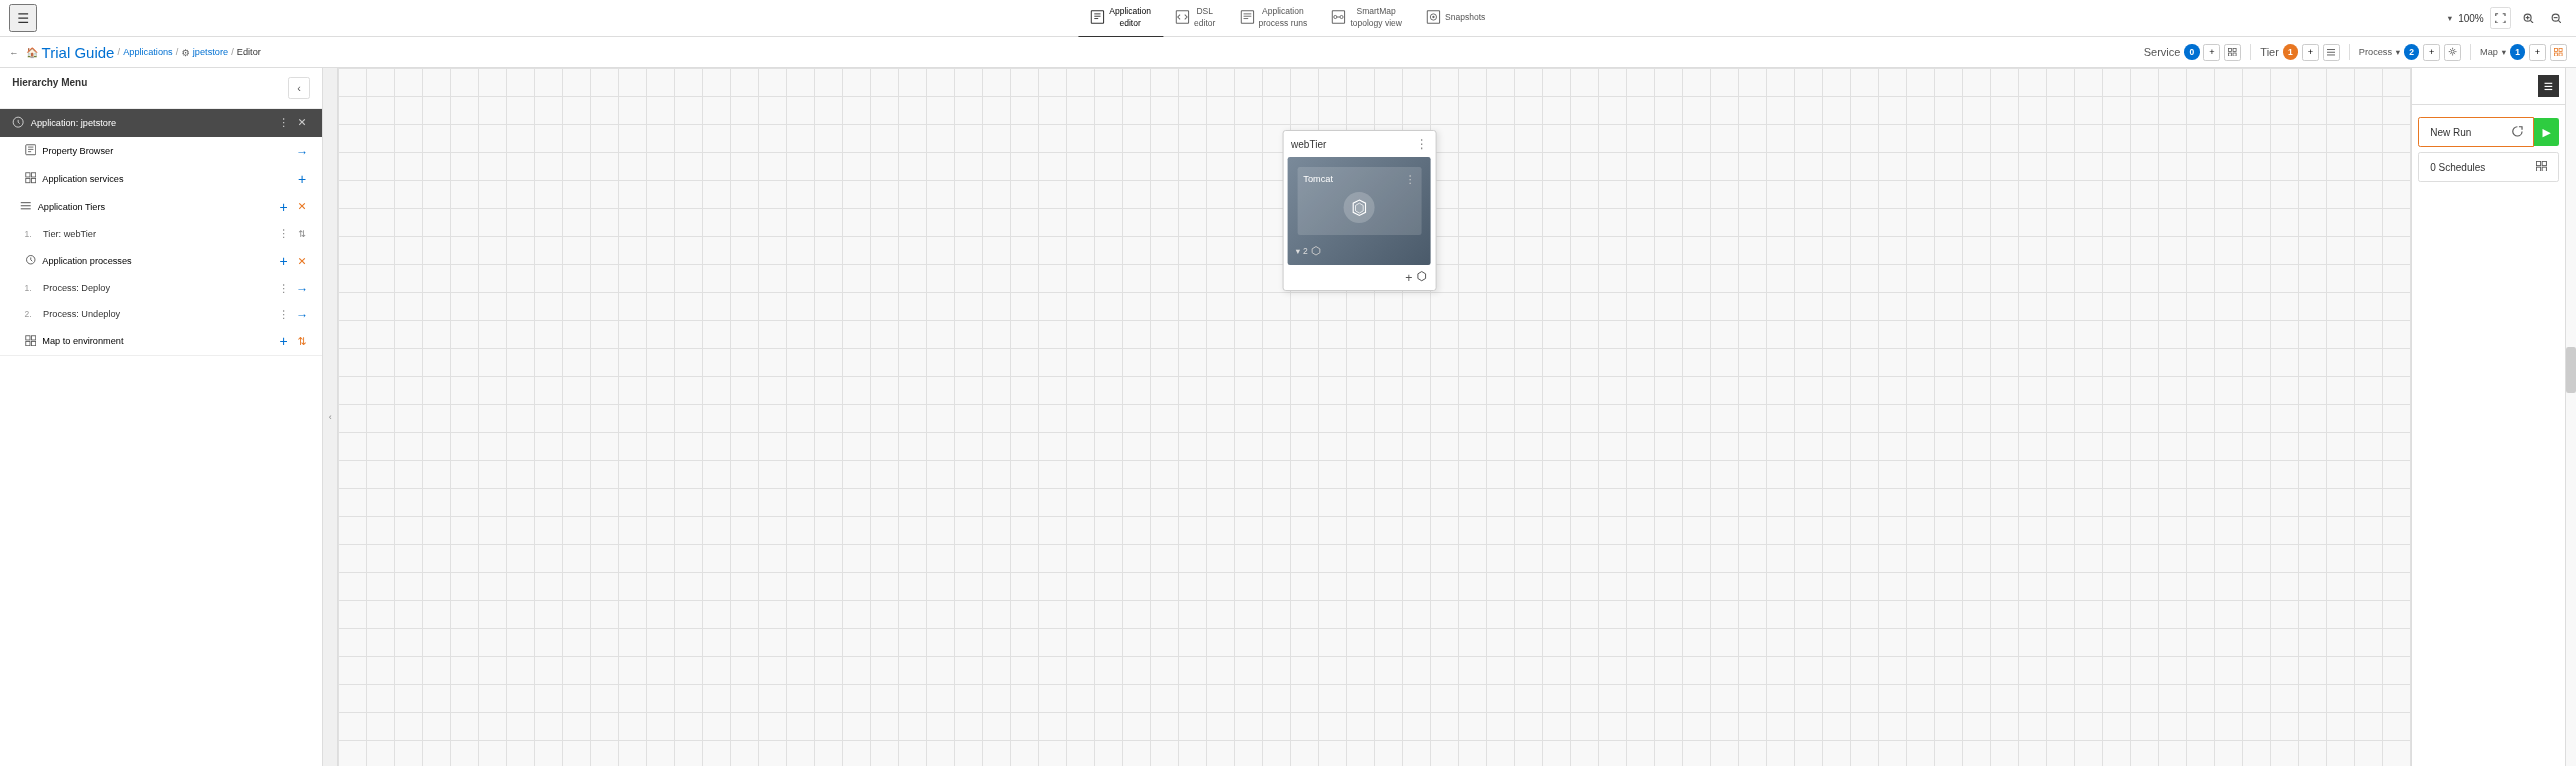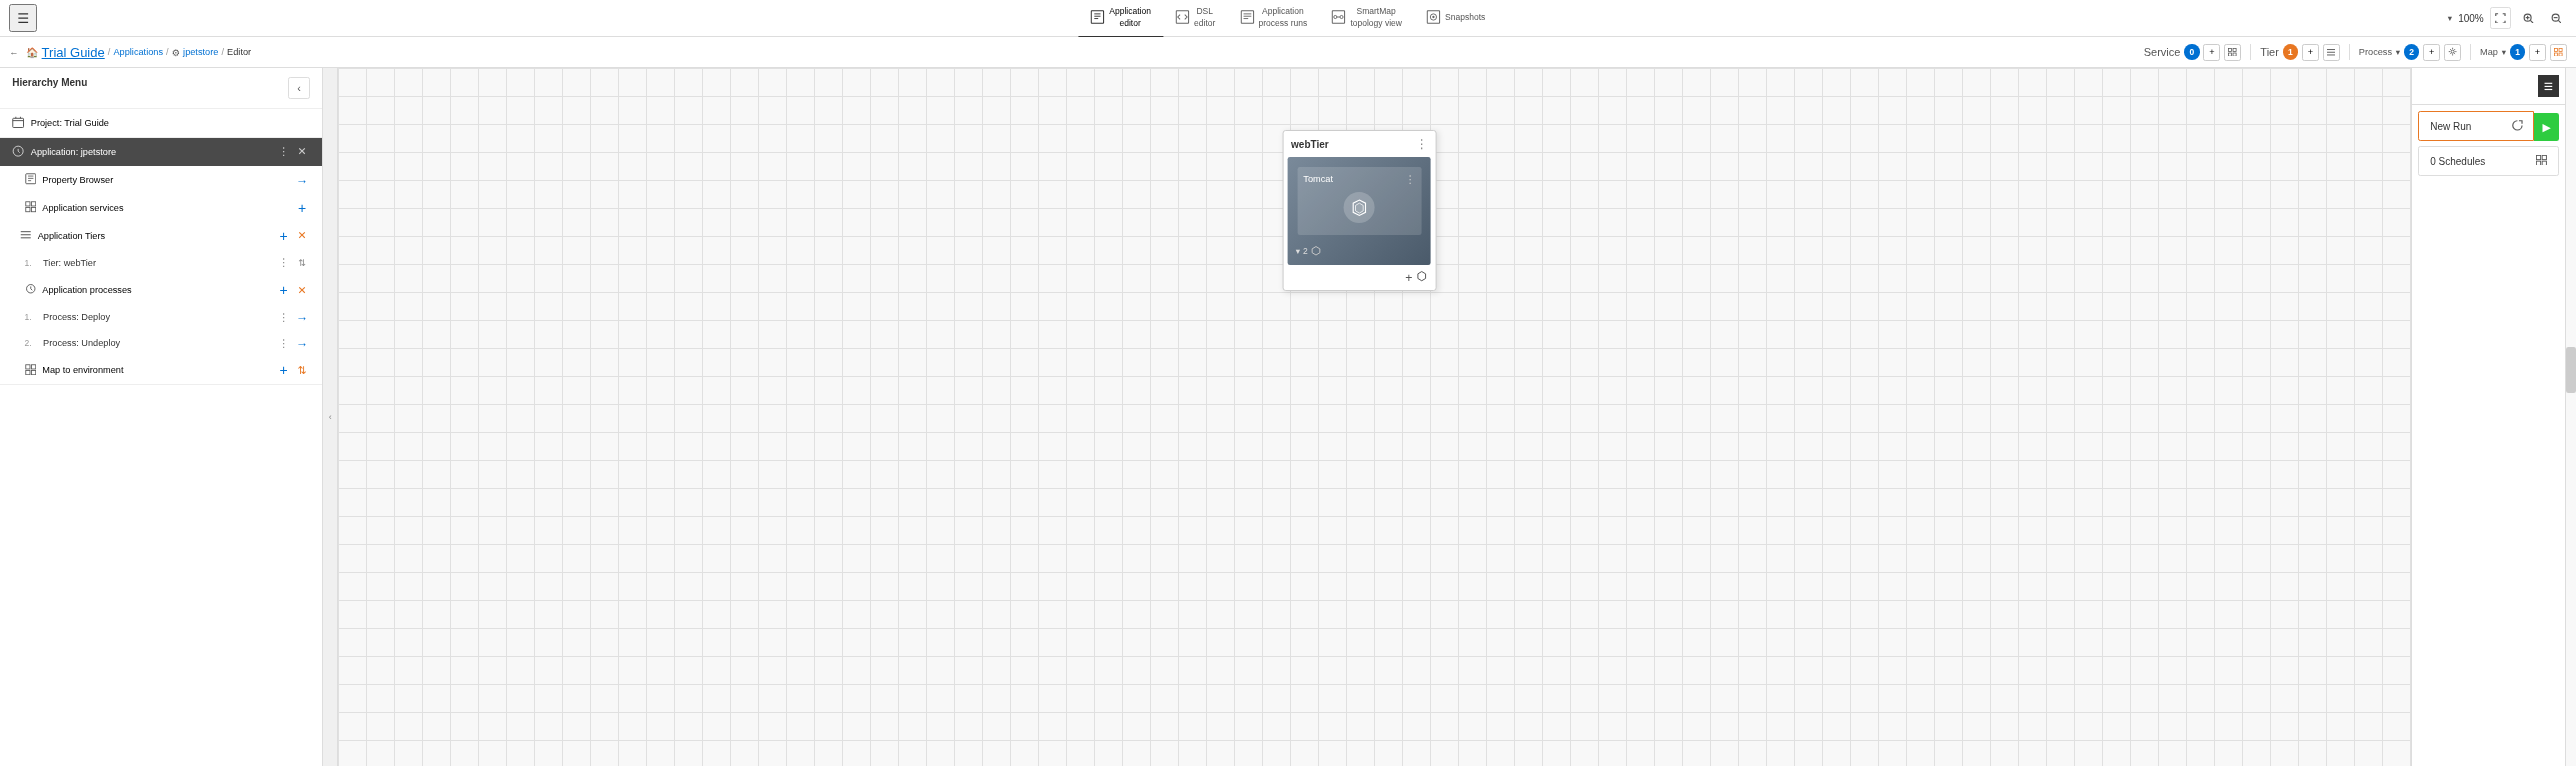--- a/index.html
+++ b/index.html
@@ -386,21 +386,21 @@
           <line x1="3.5" y1="6" x2="8.5" y2="6" stroke="#555" stroke-width="1.5"></line>
         </svg>
     </button>
   </div>
 </div>
 
 <div class="breadcrumb-bar">
   <div class="breadcrumb">
     <span style="cursor:pointer; color:#555; margin-right:4.6px;">←</span>
     <span style="font-size:10px;">🏠</span>
-    <span class="link" style="cursor:pointer; color:#0070d2; font-size:13px;text-decoration:underline;">Trial Guide</span>
+    <span class="link" style="cursor:pointer; color:#0070d2; font-size:15px;">Trial Guide</span>
     <span class="sep">/</span>
     <span class="link" style="cursor:pointer; color:#0070d2; font-size:9.2px;">Applications</span>
     <span class="sep">/</span>
     <span style="font-size:9.2px; color:#555;">⚙</span>
     <span class="link" style="cursor:pointer; color:#0070d2; font-size:9.2px;">jpetstore</span>
     <span class="sep">/</span>
     <span class="current" style="font-size:9.2px; color:#333;">Editor</span>
   </div>
   <div class="breadcrumb-right">
 
@@ -465,33 +465,20 @@
 </div>
 
 <div class="main-layout">
 
   <div class="sidebar">
     <div class="sidebar-header">
       <span class="sidebar-title">Hierarchy Menu</span>
       <button class="collapse-btn">‹</button>
     </div>
 
-    <div class="sidebar-section">
-      <div class="sidebar-item">
-        <span class="item-icon">
-          <svg width="12.3" height="12.3" viewBox="0 0 16 16" fill="none">
-              <rect x="1" y="3" width="14" height="12" rx="1" stroke="#555" stroke-width="1.3"></rect>
-              <path d="M1 6h14" stroke="#555" stroke-width="1.3"></path>
-              <path d="M5 3V1" stroke="#555" stroke-width="1.3"></path>
-              <path d="M11 3V1" stroke="#555" stroke-width="1.3"></path>
-            </svg>
-        </span>
-        <span class="item-label">Project: Trial Guide</span>
-      </div>
-    </div>
 
     <div class="sidebar-section">
       <div class="sidebar-item selected">
         <span class="item-icon">
           <svg width="12.3" height="12.3" viewBox="0 0 16 16" fill="none">
               <circle cx="8" cy="8" r="6.5" stroke="#ccc" stroke-width="1.3"></circle>
               <path d="M8 5v3l2 2" stroke="#ccc" stroke-width="1.3"></path>
             </svg>
         </span>
         <span class="item-label">Application: jpetstore</span>
@@ -603,21 +590,21 @@
 
   <div class="collapse-handle">
     <span style="font-size:9.2px; color:#888;">‹</span>
   </div>
 
   <div class="canvas-area">
     <div class="canvas-grid">
 
       <div class="tier-card">
         <div class="tier-card-header">
-          <span style="font-size:10px; font-weight:700; color:#333;">webTier</span>
+          <span style="font-size:10px; font-weight:400; color:#333;">webTier</span>
           <span style="cursor:pointer; font-size:12.3px; color:#888;">⋮</span>
         </div>
         <div class="tier-card-body">
           <div class="service-card">
             <div class="service-card-header">
               <span style="font-size:9.2px; font-weight:500; color:#fff;">Tomcat</span>
               <span style="cursor:pointer; font-size:10.8px; color:#ccc;">⋮</span>
             </div>
             <div class="service-icon">
               <svg width="21.5" height="21.5" viewBox="0 0 28 28" fill="none">
@@ -655,21 +642,21 @@
         <svg width="10.8" height="10.8" viewBox="0 0 14 14" fill="none">
             <line x1="2" y1="3" x2="12" y2="3" stroke="white" stroke-width="1.5"></line>
             <line x1="2" y1="7" x2="12" y2="7" stroke="white" stroke-width="1.5"></line>
             <line x1="2" y1="11" x2="12" y2="11" stroke="white" stroke-width="1.5"></line>
           </svg>
       </button>
     </div>
 
     <div class="right-panel-actions" style="position:relative;">
 
-      <div style="position:relative; display:flex; align-items:flex-end;">
+      <div style="position:relative; display:flex; align-items:center;margin-top:6px;">
         <button style="flex:1; display:flex; align-items:center; justify-content:space-between; padding:7.7px 10.8px; background:#fff; border:1.5px solid #e87722; font-size:10px; font-weight:500; color:#333; cursor:pointer; border-radius:2.3px 0 0 2.3px;">
           <span>New Run</span>
           <span>
             <svg width="10.8" height="10.8" viewBox="0 0 14 14" fill="none">
                 <path d="M13 7A6 6 0 1 1 7 1" stroke="#555" stroke-width="1.5" fill="none"></path>
                 <polyline points="9,1 13,1 13,5" stroke="#555" stroke-width="1.5" fill="none"></polyline>
               </svg>
           </span>
         </button>
         <button style="width:24.6px; height:100%; background:#2ecc40; border:none; cursor:pointer; display:flex; align-items:center; justify-content:center; border-radius:0 2.3px 2.3px 0; padding:7.7px 4.6px;">

